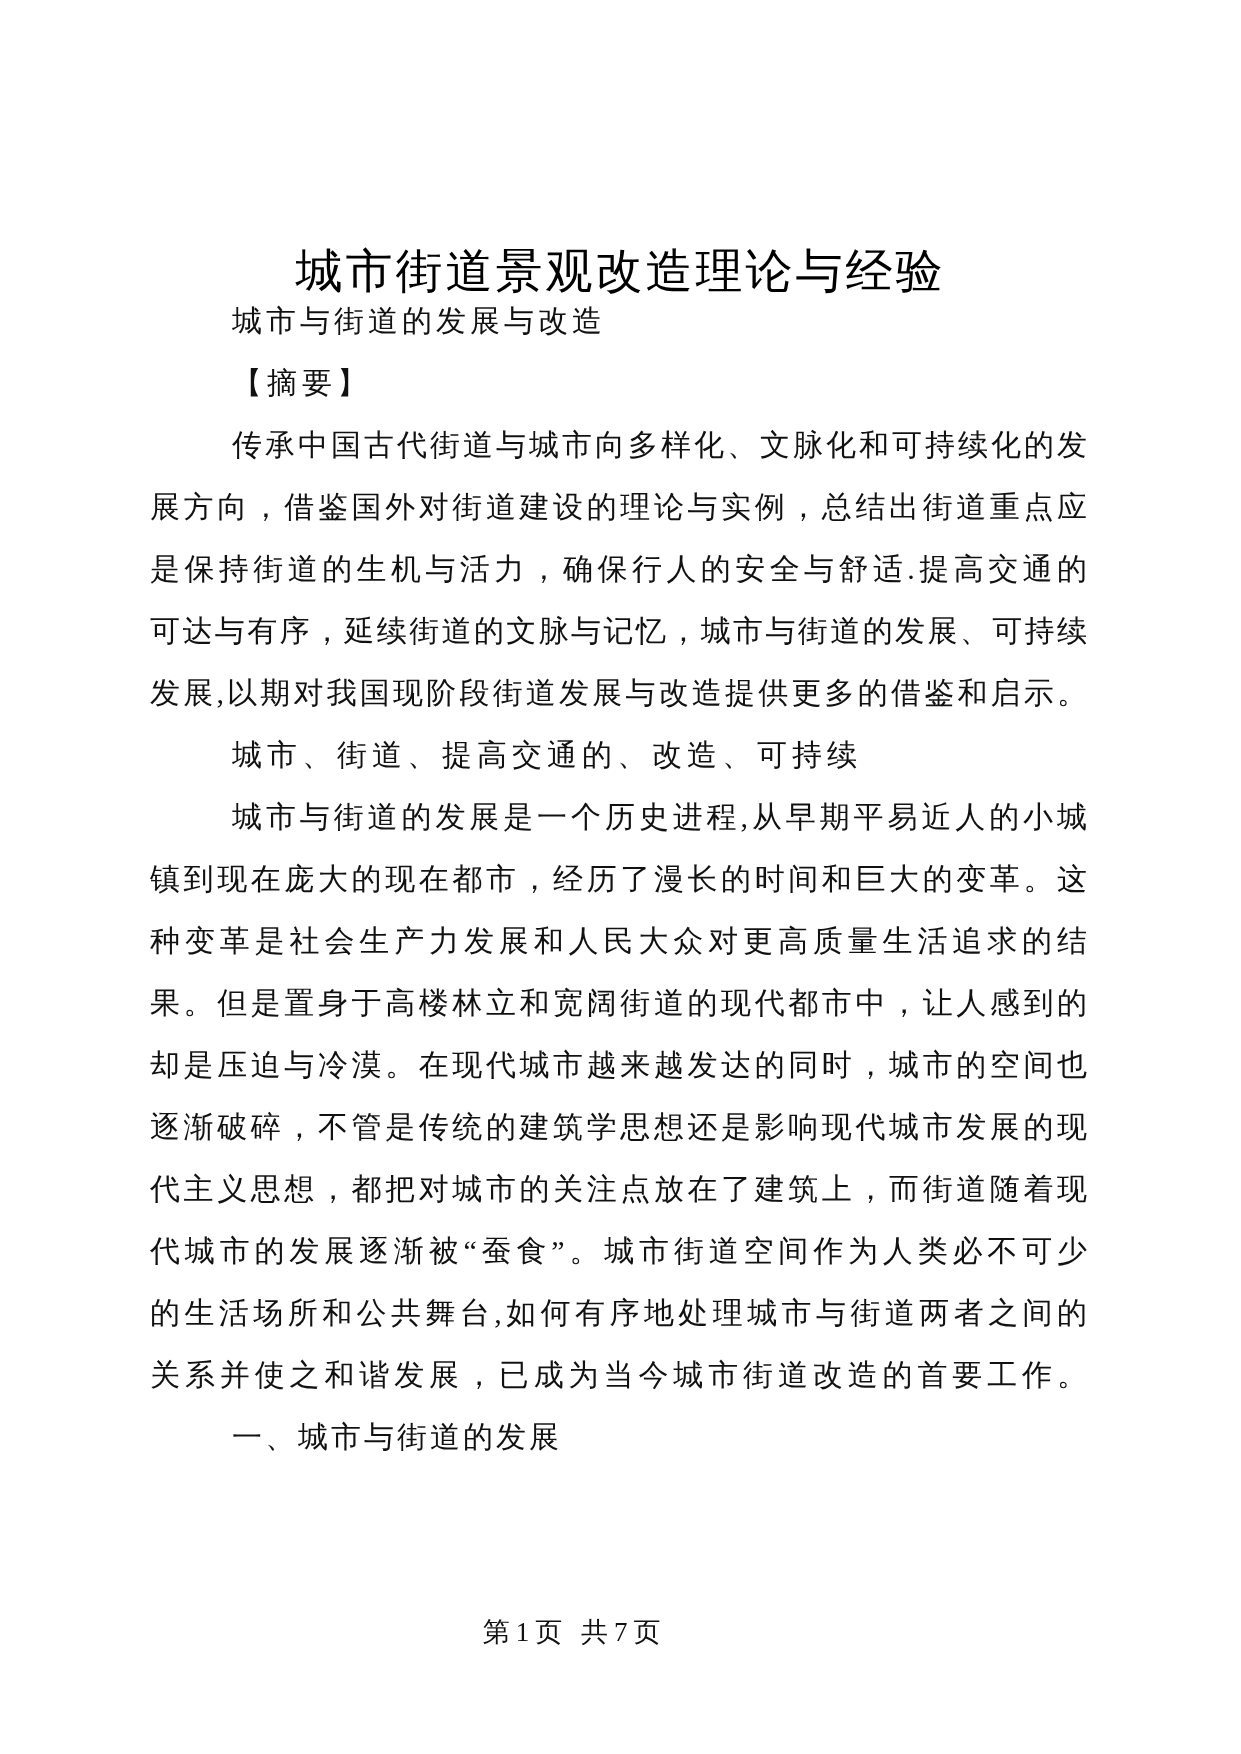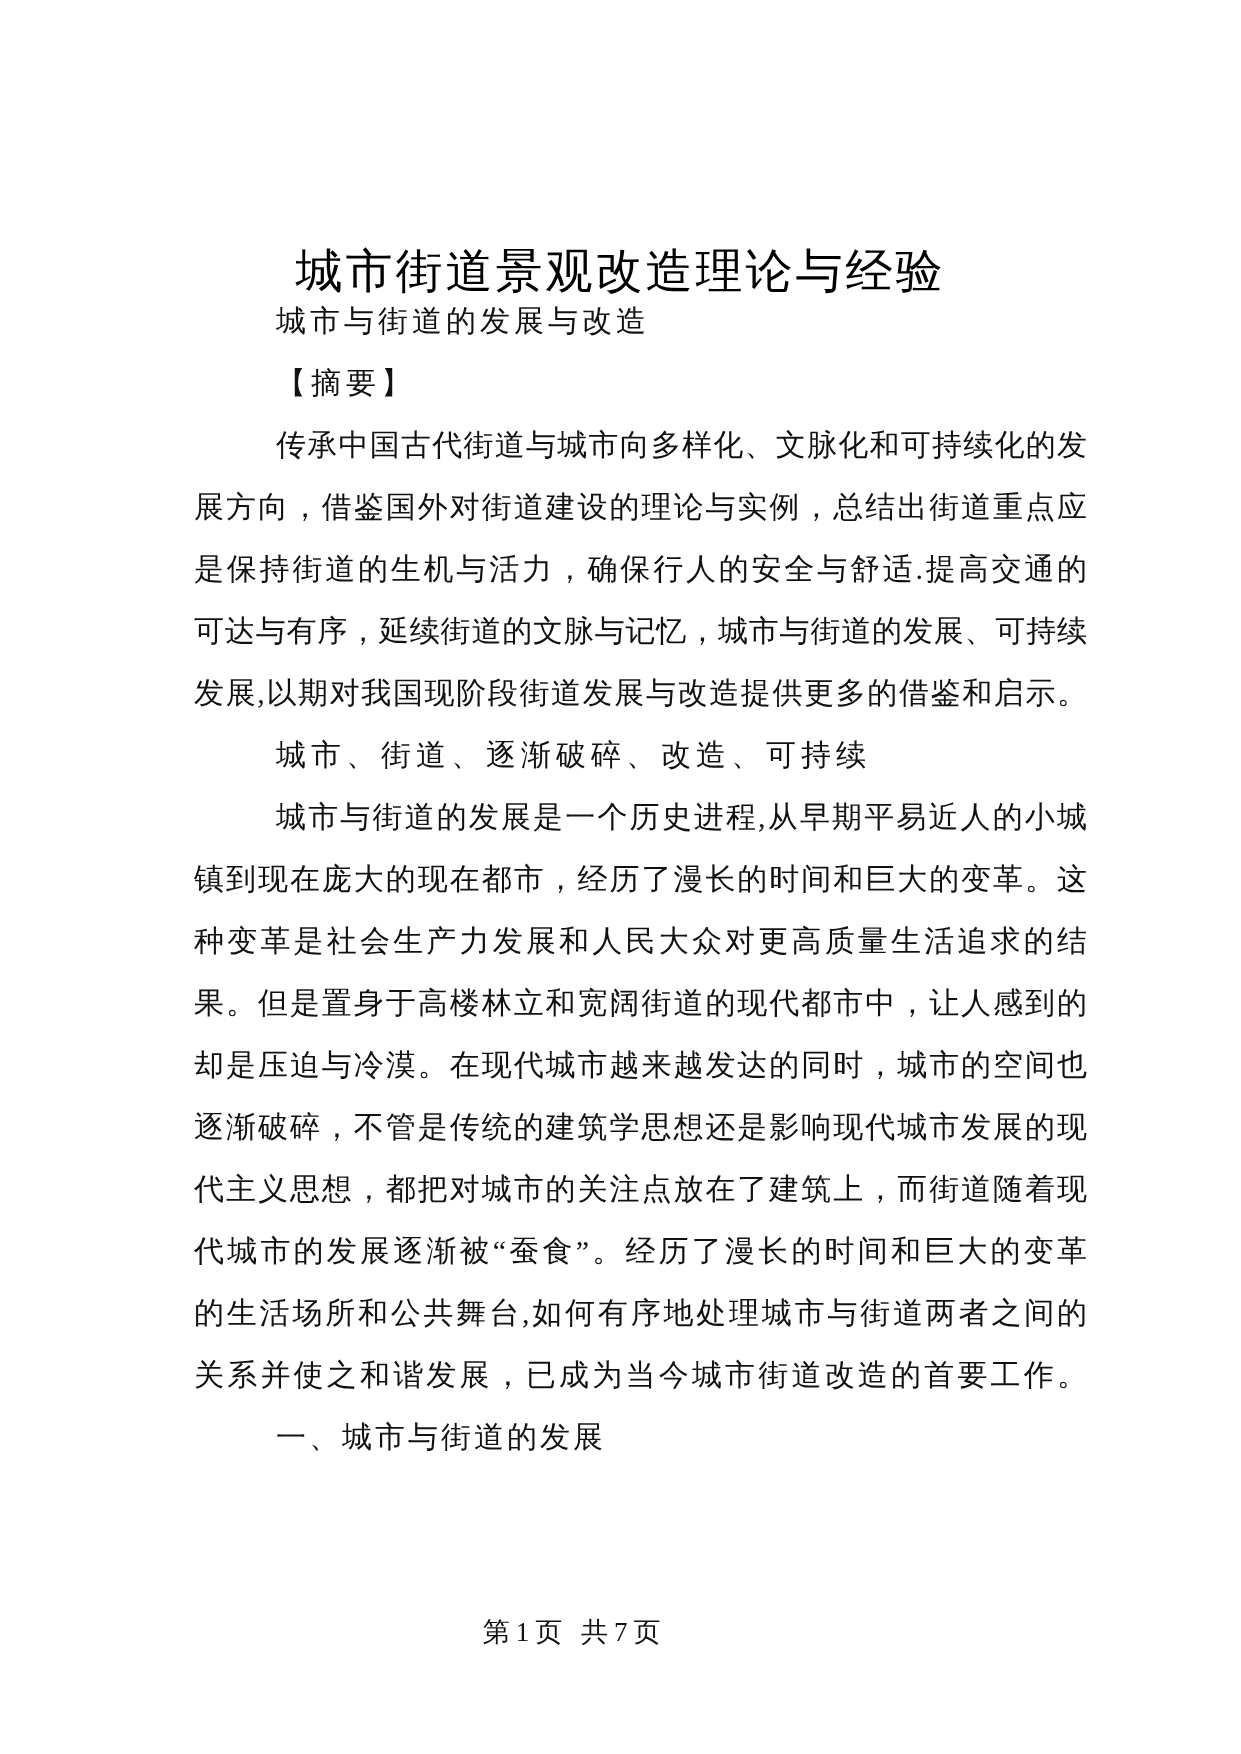--- a/index.html
+++ b/index.html
@@ -27,21 +27,20 @@
   .content{
     position:absolute;
     top:290px;left:150px;width:937px;
   }
   .line{
     height:62px;
     line-height:62px;
     font-size:30px;
     white-space:nowrap;
     color:#111111;
-    margin-left:44px;
   }
   
   .line.just{
     white-space:normal;
     text-align:justify;
     text-align-last:justify;
     text-justify:distribute;
   }
   .indent{padding-left:82px;}
   .label{letter-spacing:5px;}
@@ -74,31 +73,31 @@
 
     <div id="abstract-lines">
         <div class="line just indent">传承中国古代街道与城市向多样化、文脉化和可持续化的发</div>
         <div class="line just">展方向，借鉴国外对街道建设的理论与实例，总结出街道重点应</div>
         <div class="line just">是保持街道的生机与活力，确保行人的安全与舒适.提高交通的</div>
         <div class="line just">可达与有序，延续街道的文脉与记忆，城市与街道的发展、可持续</div>
         <div class="line just">发展,以期对我国现阶段街道发展与改造提供更多的借鉴和启示。</div>
       </div>
 
 
-    <div class="line label indent">城市、街道、逐渐破碎、改造、可持续</div>
+    <div class="line label indent">城市、街道、提高交通的、改造、可持续</div>
 
     <div id="body-lines">
         <div class="line just indent">城市与街道的发展是一个历史进程,从早期平易近人的小城</div>
         <div class="line just">镇到现在庞大的现在都市，经历了漫长的时间和巨大的变革。这</div>
         <div class="line just">种变革是社会生产力发展和人民大众对更高质量生活追求的结</div>
         <div class="line just">果。但是置身于高楼林立和宽阔街道的现代都市中，让人感到的</div>
         <div class="line just">却是压迫与冷漠。在现代城市越来越发达的同时，城市的空间也</div>
         <div class="line just">逐渐破碎，不管是传统的建筑学思想还是影响现代城市发展的现</div>
         <div class="line just">代主义思想，都把对城市的关注点放在了建筑上，而街道随着现</div>
-        <div class="line just">代城市的发展逐渐被“蚕食”。经历了漫长的时间和巨大的变革</div>
+        <div class="line just">代城市的发展逐渐被“蚕食”。城市街道空间作为人类必不可少</div>
         <div class="line just">的生活场所和公共舞台,如何有序地处理城市与街道两者之间的</div>
         <div class="line just">关系并使之和谐发展，已成为当今城市街道改造的首要工作。</div>
       </div>
 
     <div class="line label heading indent">一、城市与街道的发展</div>
 
   </div>
 
   <div class="page-footer">第1页 共7页</div>
 

